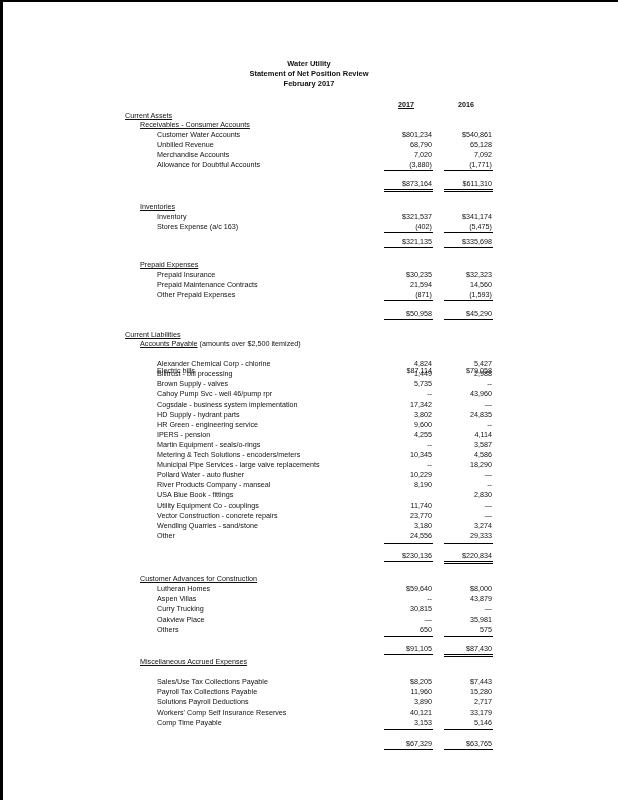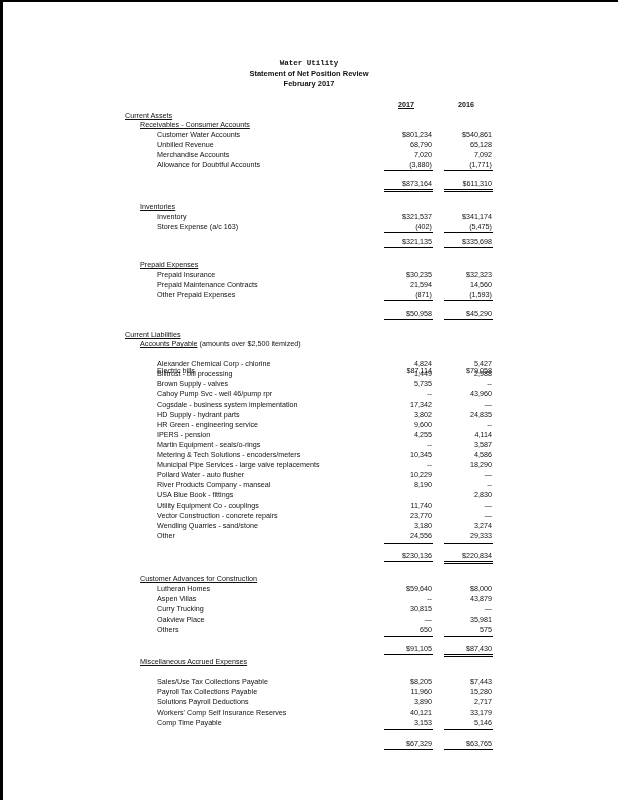--- a/index.html
+++ b/index.html
@@ -26,21 +26,21 @@
     .l1 { left: 384px; width: 49px; }
     .l2 { left: 444px; width: 49px; }
     .dbl { height: 3px; background: transparent; border-top: 1px solid #000; border-bottom: 1px solid #000; box-sizing: border-box; }
   </style>
 </head>
 <body>
 
 <div class="border-top"></div>
 <div class="border-left"></div>
 
-<div class="title" style="top:59px;font-family:Liberation Mono, monospace;">Water Utility</div>
+<div class="title" style="top:59px;">Water Utility</div>
 <div class="title" style="top:69px;">Statement of Net Position Review</div>
 <div class="title" style="top:79px;">February 2017</div>
 
 <div class="row" style="top:100px;">
   <span class="v c1 hdr">2017</span>
   <span class="v c2 hdr">2016</span>
 </div>
 
 <div class="row" style="top:111px;">
     <span class="label lvl0">Current Assets</span>

